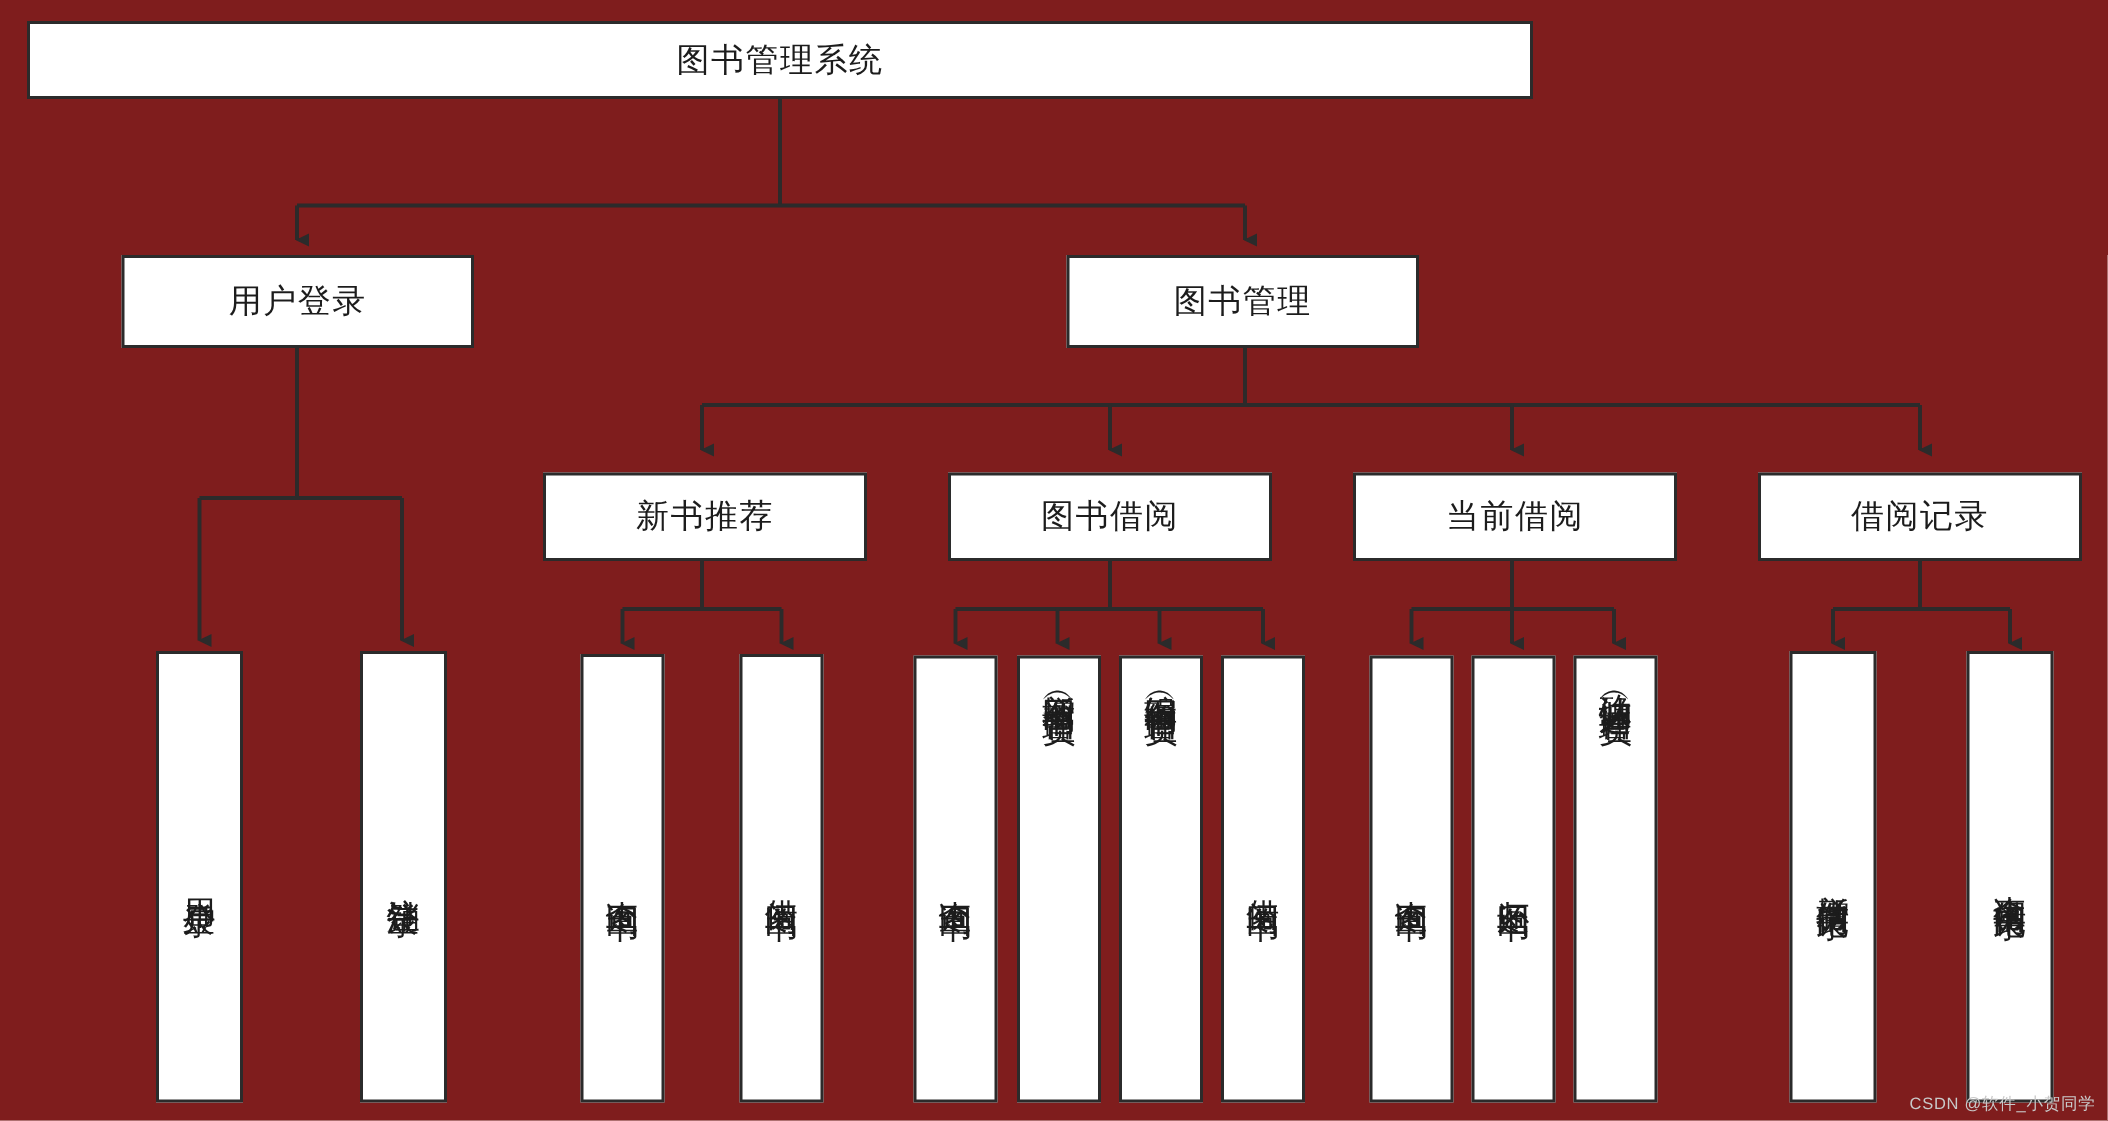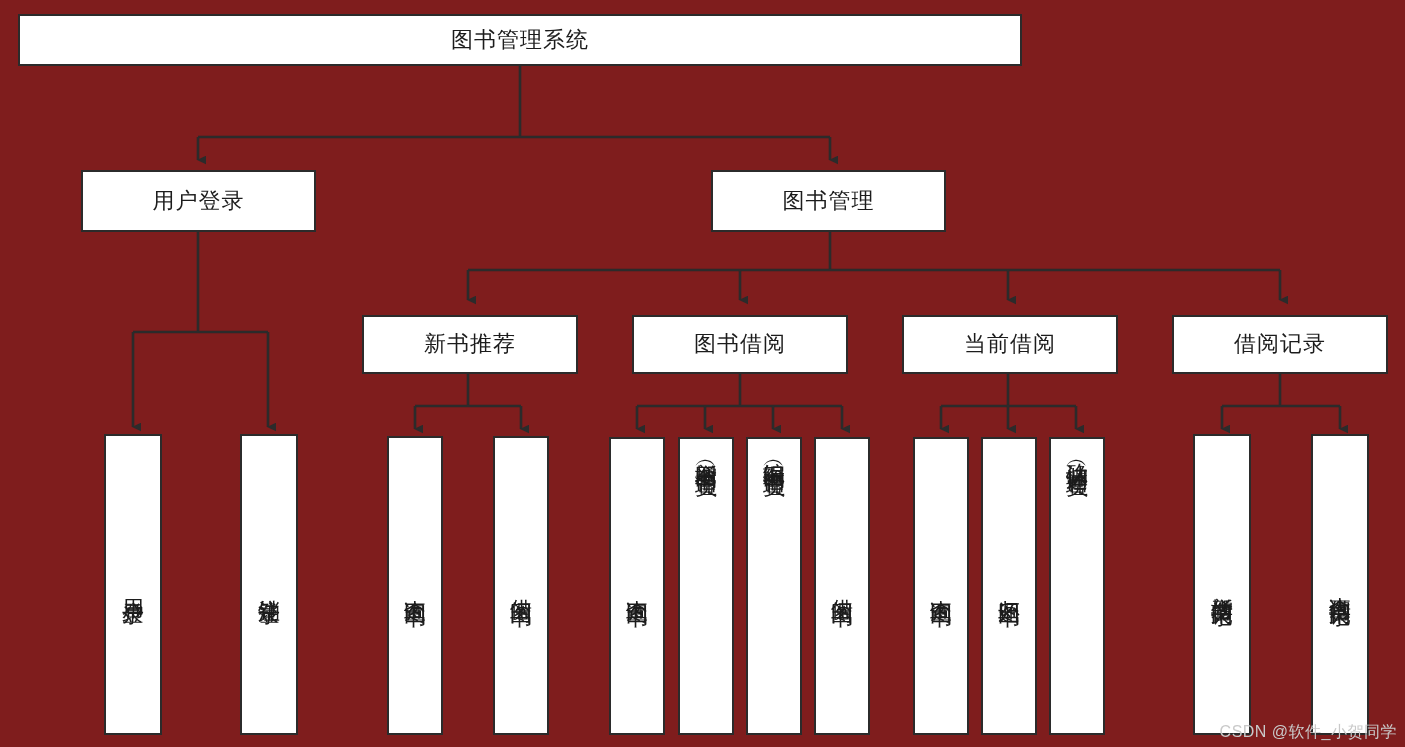--- a/index.html
+++ b/index.html
@@ -58,21 +58,21 @@
     padding-top: 6px;
   }
   .leaf-box.center-text {
     align-items: center;
     padding-top: 0;
   }
   .watermark {
     position: absolute;
     right: 8px;
     bottom: 4px;
-    font-size: 16px;
+    font-size: 11px;
     color: #c9c9c9;
     white-space: nowrap;
     letter-spacing: 0.5px;
   }
 </style>
 </head>
 <body>
 
 <div id="diagram-root">
 

